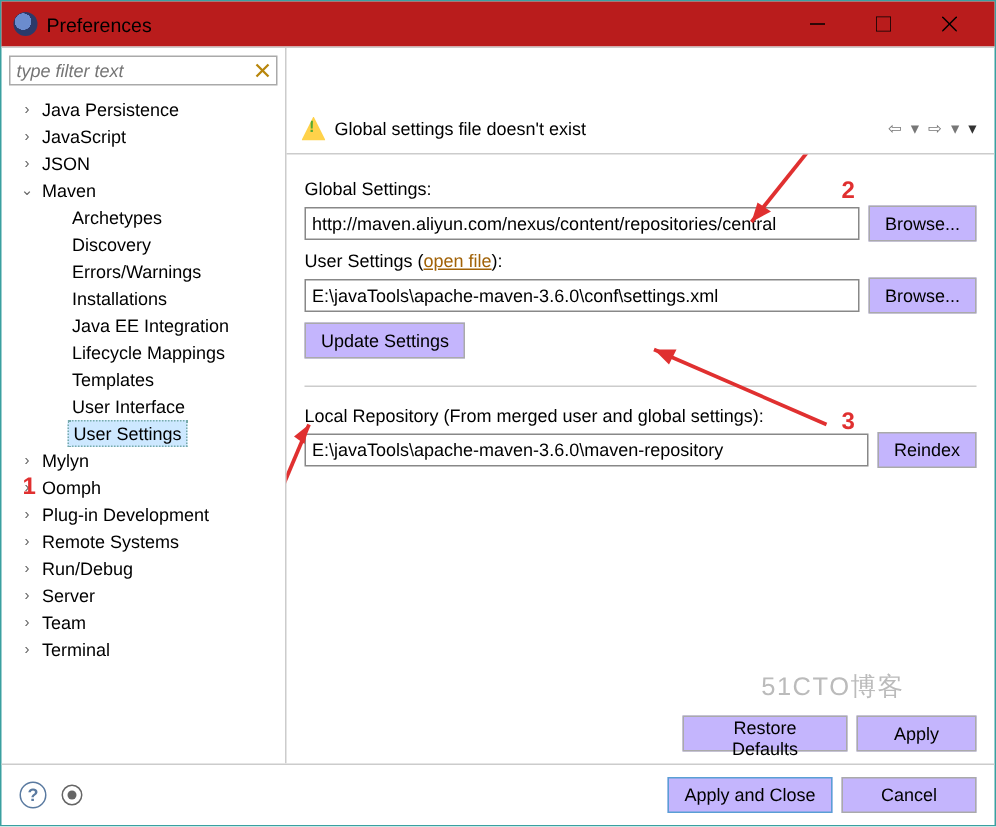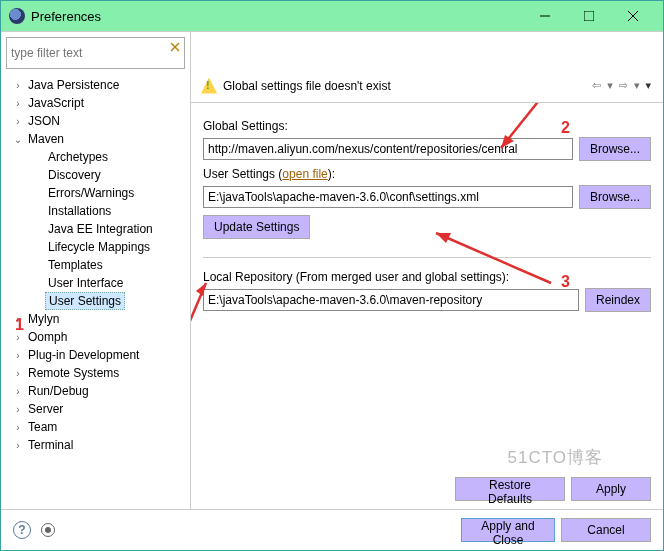--- a/index.html
+++ b/index.html
@@ -1,26 +1,26 @@
 <!DOCTYPE html>
 <html><head>
 <meta charset="utf-8">
 <style>
 * { box-sizing: border-box; font-family: "Segoe UI", Tahoma, sans-serif; font-size: 12px; }
 body { margin: 0; background: #fff; }
 .window { width: 664px; height: 551px; border: 1px solid #3aa0a0; display: flex; flex-direction: column; background: #fff; }
-.titlebar { height: 30px; background: #86efac; display: flex; align-items: center; padding: 0 8px; color: #000; }
+.titlebar { height: 30px; background: #b91c1c; display: flex; align-items: center; padding: 0 8px; color: #000; }
 .titlebar .icon { width: 16px; height: 16px; margin-right: 6px; background: radial-gradient(circle at 40% 40%, #6b8cce 0 40%, #2b3a6a 41% 100%); border-radius: 50%; }
 .titlebar .title { flex: 1; font-size: 13px; }
 .winbtn { width: 44px; height: 30px; display: flex; align-items: center; justify-content: center; }
 .winbtn svg { width: 10px; height: 10px; stroke: #000; stroke-width: 1; fill: none; }
 .body { flex: 1; display: flex; border-top: 1px solid #ccc; overflow: hidden; position: relative; }
 .sidebar { width: 190px; border-right: 1px solid #ccc; display: flex; flex-direction: column; }
 .filter { margin: 5px; position: relative; }
-.filter input { width: 100%; height: 32px; padding: 2px 18px 2px 4px; border: 1px solid #aaa; color: #888; }
+.filter input { width: 100%; height: 20px; padding: 2px 18px 2px 4px; border: 1px solid #aaa; font-style: italic; color: #888; }
 .filter .clr { position: absolute; right: 3px; top: 3px; width: 14px; height: 14px; }
 .tree { flex: 1; overflow: hidden; padding: 2px 0 2px 2px; }
 .node { display: flex; align-items: center; height: 18px; cursor: default; white-space: nowrap; overflow: hidden; }
 .twist { width: 14px; display: inline-flex; justify-content: center; color: #666; font-size: 10px; }
 .node .lbl { padding: 1px 3px; }
 .sel { background: #cde8ff; border: 1px dotted #7aa; }
 .d1 { padding-left: 8px; } .d2 { padding-left: 28px; }
 .main { flex: 1; display: flex; flex-direction: column; position: relative; margin-top: 37px; }
 .hdr { display: flex; align-items: center; padding: 6px 10px; border-bottom: 1px solid #ccc; height: 34px; }
 .warn { width: 16px; height: 16px; background: #ffd24a; clip-path: polygon(50% 0,100% 100%,0 100%); position: relative; margin-right: 6px; }
@@ -230,16 +230,16 @@
     </div>
 
     <div class="arrow red" style="left:14px;top:284px;font-size:16px">1</div>
     <div class="watermark">51CTO博客</div>
   </div>
 
   <div class="footer">
     <div class="help">?</div>
     <div class="rec"></div>
     <div class="spacer"></div>
-    <button class="btn" style="width:94px;border-color:#5a9fd4">Apply and Close</button>
+    <button class="btn" style="width:110px;border-color:#5a9fd4">Apply and Close</button>
     <button class="btn" style="width:90px;margin-left:6px">Cancel</button>
   </div>
 </div>
 
 </body></html>

